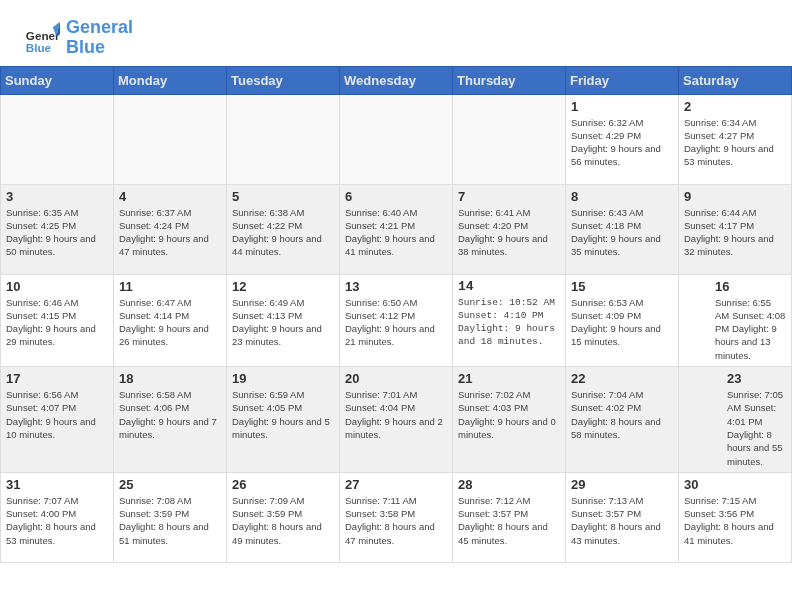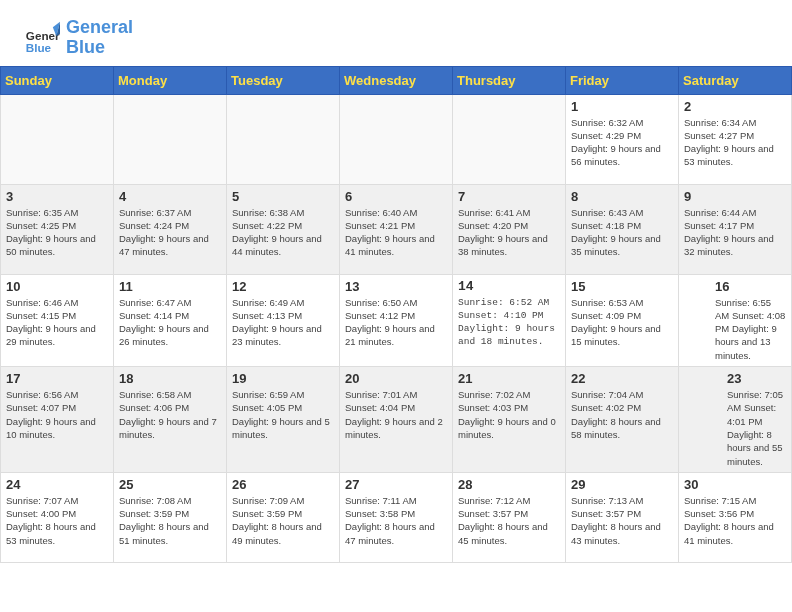--- a/index.html
+++ b/index.html
@@ -46,21 +46,21 @@
       font-size: 16px;
       color: #555;
     }
     .calendar {
       width: 100%;
       border-collapse: collapse;
       table-layout: fixed;
     }
     .calendar th {
       background: #3a6fc4;
-      color: #fde047;
+      color: #e5e5e5;
       font-size: 13px;
       font-weight: bold;
       padding: 6px 4px;
       text-align: left;
       border: 1px solid #2a5ab0;
     }
     .calendar td {
       vertical-align: top;
       border: 1px solid #ddd;
       padding: 4px 5px;
@@ -210,21 +210,21 @@
 Daylight: 9 hours and 23 minutes.</div>
         </td>
         <td style="background: rgb(255, 255, 255);">
           <span class="day-num">13</span>
           <div class="day-info">Sunrise: 6:50 AM
 Sunset: 4:12 PM
 Daylight: 9 hours and 21 minutes.</div>
         </td>
         <td style="background: rgb(255, 255, 255); font-family: Liberation Mono, monospace;">
           <span class="day-num">14</span>
-          <div class="day-info">Sunrise: 6:52 AM
+          <div class="day-info">Sunrise: 10:52 AM
 Sunset: 4:10 PM
 Daylight: 9 hours and 18 minutes.</div>
         </td>
         <td style="background: rgb(255, 255, 255);">
           <span class="day-num">15</span>
           <div class="day-info">Sunrise: 6:53 AM
 Sunset: 4:09 PM
 Daylight: 9 hours and 15 minutes.</div>
         </td>
         <td style="background: rgb(255, 255, 255); padding-left: 36px;">
@@ -273,21 +273,21 @@
         </td>
         <td style="background: rgb(240, 240, 240); padding-left: 48px;">
           <span class="day-num">23</span>
           <div class="day-info">Sunrise: 7:05 AM
 Sunset: 4:01 PM
 Daylight: 8 hours and 55 minutes.</div>
         </td>
       </tr>
       <tr>
         <td style="background: rgb(255, 255, 255);">
-          <span class="day-num">24</span>
+          <span class="day-num">31</span>
           <div class="day-info">Sunrise: 7:07 AM
 Sunset: 4:00 PM
 Daylight: 8 hours and 53 minutes.</div>
         </td>
         <td style="background: rgb(255, 255, 255); margin-top: 48px;">
           <span class="day-num">25</span>
           <div class="day-info">Sunrise: 7:08 AM
 Sunset: 3:59 PM
 Daylight: 8 hours and 51 minutes.</div>
         </td>

